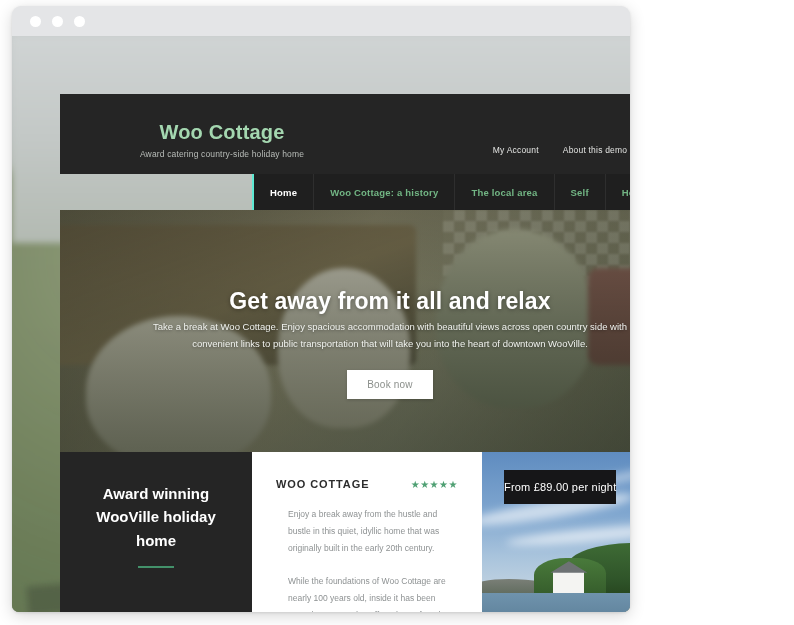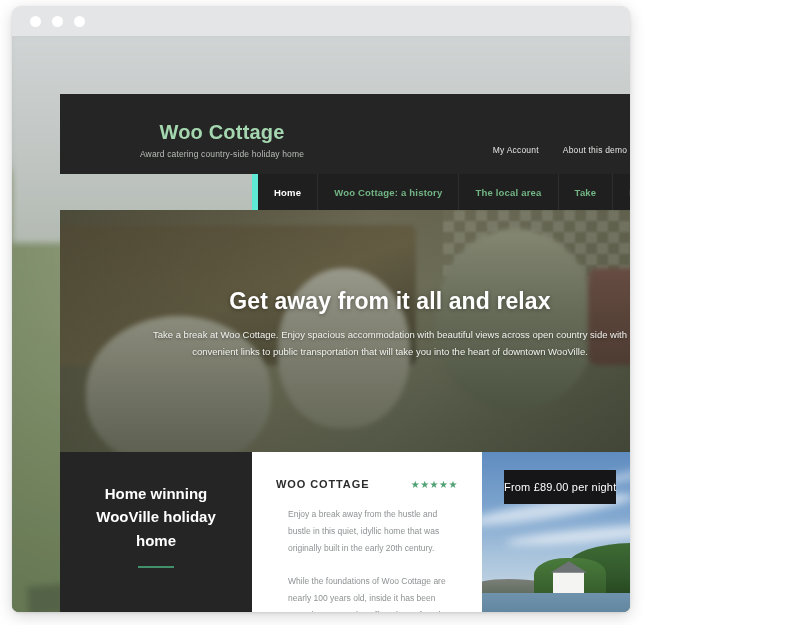--- a/index.html
+++ b/index.html
@@ -167,21 +167,21 @@
     align-items: center;
     padding: 0 16px;
     font-size: 9.5px;
     font-weight: 700;
     color: #72b584;
     letter-spacing: 0.2px;
     border-right: 1px solid #2e2e2e;
     cursor: pointer;
     white-space: nowrap;
   }
-  .nav-item:first-child { border-left: 6px solid #5eead4; }
+  .nav-item:first-child { border-left: 2px solid #5eead4; }
   .nav-item.active { color: #ffffff; }
 
   
   .hero {
     position: relative;
     height: 242px;
     overflow: hidden;
     background: #737373;
   }
   .hero-photo {
@@ -239,21 +239,21 @@
     padding: 0 48px;
   }
   .hero-title {
     font-size: 23px;
     font-weight: 700;
     color: #ffffff;
     letter-spacing: 0.1px;
     text-shadow: 0 1px 4px rgba(0,0,0,0.35);
   }
   .hero-sub {
-    margin: 12px auto 0;
+    margin: 4px auto 0;
     max-width: 500px;
     font-size: 9.5px;
     line-height: 1.75;
     color: #f0f2ee;
     text-shadow: 0 1px 3px rgba(0,0,0,0.4);
   }
   .hero-cta {
     display: inline-block;
     margin-top: 18px;
     padding: 9px 20px;
@@ -440,43 +440,44 @@
           <span class="utility-link">My Account</span>
           <span class="utility-link">About this demo</span>
           <span class="utility-link">Checkout →</span>
         </div>
       </div>
 
       <div class="main-nav">
         <span class="nav-item active">Home</span>
         <span class="nav-item">Woo Cottage: a history</span>
         <span class="nav-item">The local area</span>
-        <span class="nav-item">Take</span>
+        <span class="nav-item">Self</span>
         <span class="nav-item">Home Now!</span>
       </div>
 
       <div class="hero">
         <div class="hero-photo"></div>
         <div class="hero-figs">
           <span class="hero-fig fig-a"></span>
           <span class="hero-fig fig-b"></span>
           <span class="hero-fig fig-c"></span>
           <span class="hero-fig fig-d"></span>
         </div>
         <div class="hero-tint"></div>
         <div class="hero-content">
           <div class="hero-title">Get away from it all and relax</div>
           <div class="hero-sub">Take a break at Woo Cottage. Enjoy spacious accommodation with beautiful views across open country side with convenient links to public transportation that will take you into the heart of downtown WooVille.</div>
+          <span class="hero-cta">Book now</span>
         </div>
       </div>
 
       <div class="panels">
 
         <div class="panel-dark">
-          <div class="panel-dark-title">Home winning WooVille holiday home</div>
+          <div class="panel-dark-title">Award winning WooVille holiday home</div>
           <div class="panel-divider"></div>
         </div>
 
         <div class="panel-white">
           <div class="panel-white-head">
             <span class="panel-white-title">WOO COTTAGE</span>
             <span class="stars">★★★★★</span>
           </div>
           <p>Enjoy a break away from the hustle and bustle in this quiet, idyllic home that was originally built in the early 20th century.</p>
           <p>While the foundations of Woo Cottage are nearly 100 years old, inside it has been recently renovated to offer a host of modern appliances while staying true to it's original look and feel.</p>

